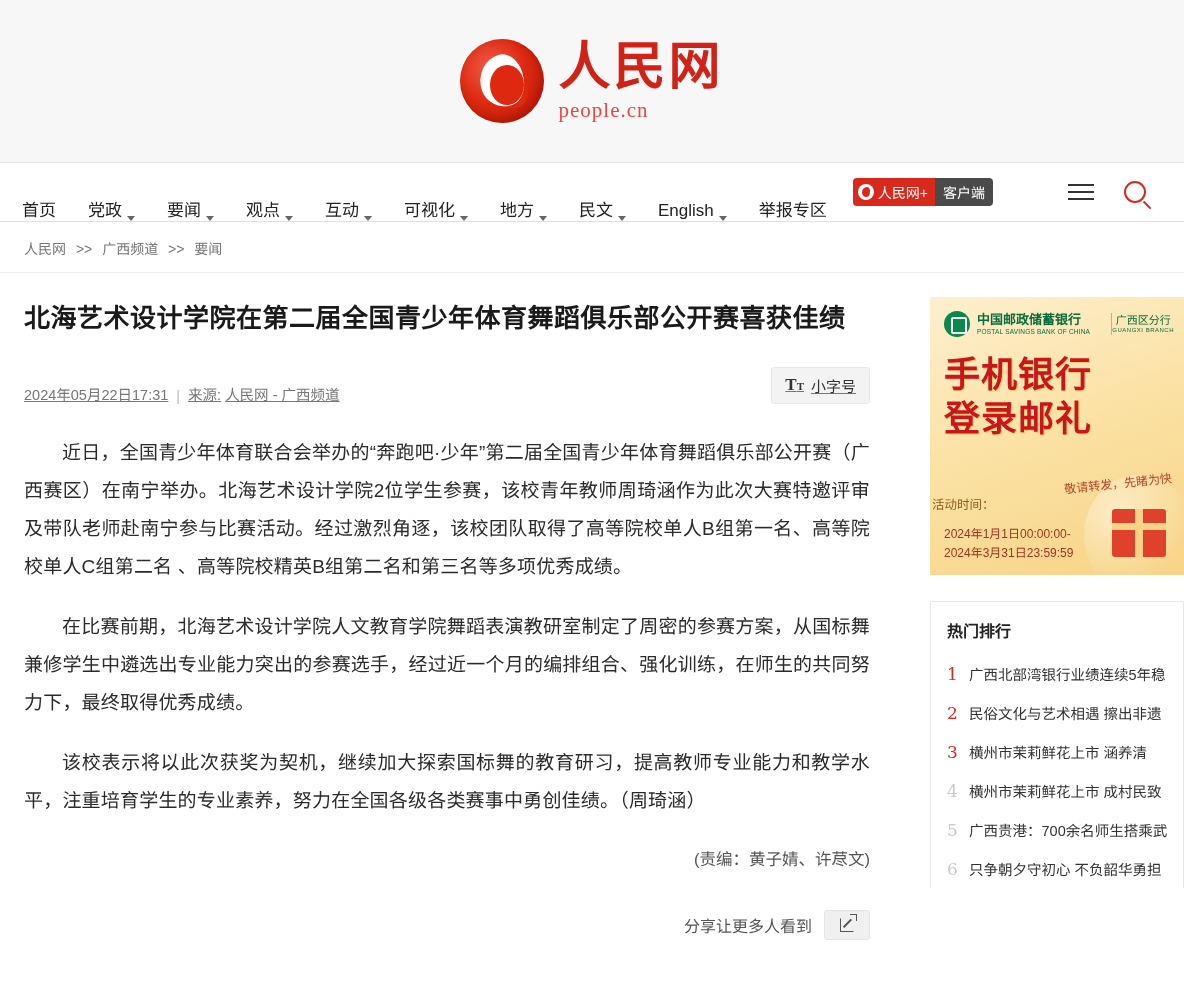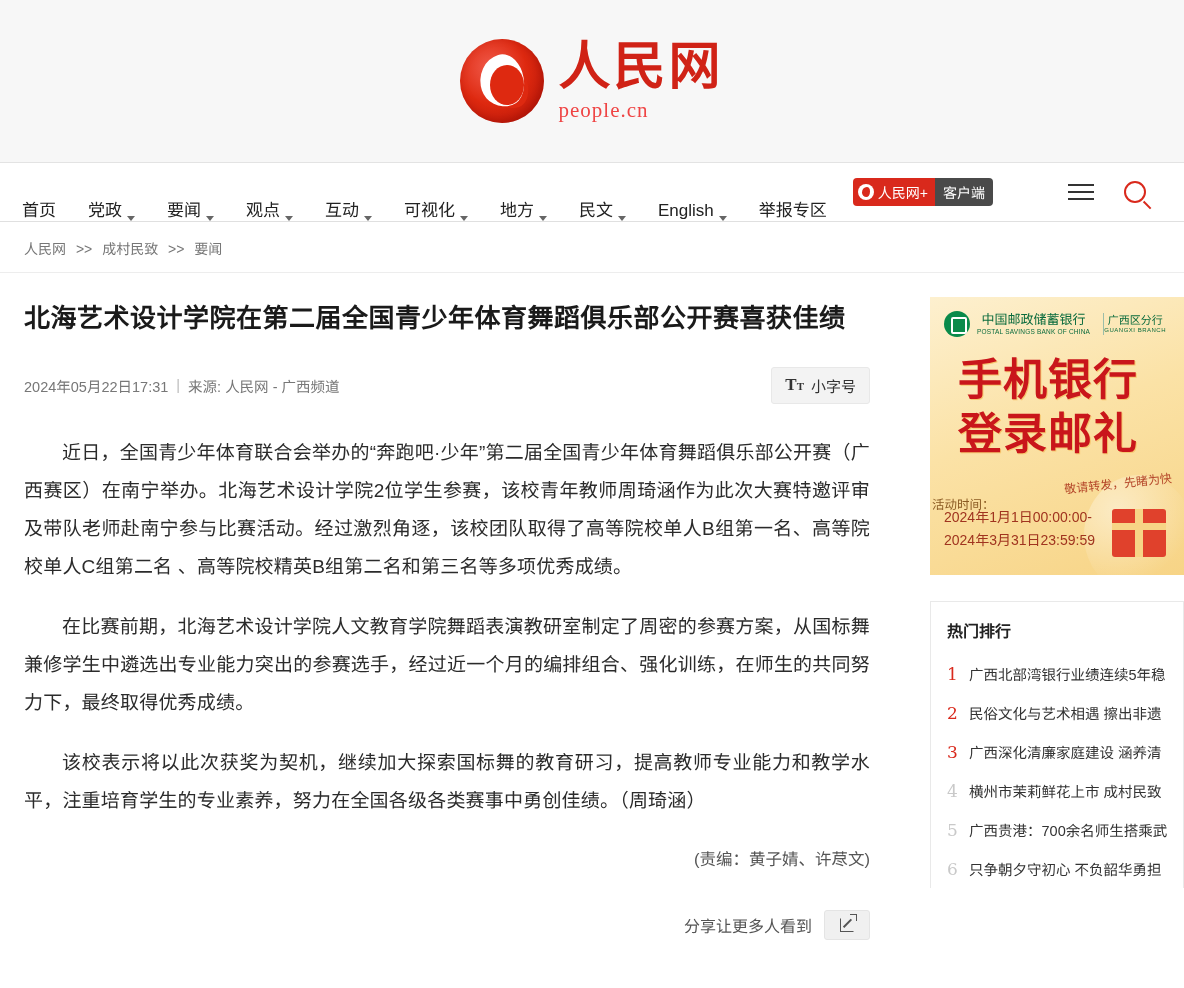--- a/index.html
+++ b/index.html
@@ -232,24 +232,25 @@
     font-family: "DejaVu Serif", "Liberation Serif", serif;
     font-size: 26px;
     line-height: 1.38;
     font-weight: bold;
     color: #1a1a1a;
     margin: 0 0 30px 0;
     letter-spacing: .5px;
   }
   .meta-row {
     display: flex;
-    align-items: center;
+    align-items: flex-end;
     font-size: 14.5px;
     color: #777;
     margin-bottom: 30px;
+    text-decoration: underline;
   }
   .meta-text { white-space: nowrap; }
   .meta-sep { margin: 0 8px; color: #bbb; }
   .fontsize-btn {
     margin-left: auto;
     display: flex;
     align-items: center;
     gap: 7px;
     background: #f3f3f3;
     border: 1px solid #e8e8e8;
@@ -351,45 +352,44 @@
     content: "";
     position: absolute;
     left: 7px; top: 6px;
     width: 12px; height: 13px;
     border: 2px solid #fff;
     border-radius: 2px;
   }
   .ad-bank-cn {
     font-size: 13px;
     color: #0a6b3d;
-    font-weight: normal;
+    font-weight: bold;
     line-height: 1.15;
-    text-align: center;
   }
   .ad-bank-en {
     font-size: 6.5px;
     color: #0a6b3d;
     letter-spacing: .2px;
   }
   .ad-region {
     position: absolute;
-    right: 18px;
+    right: 10px;
     top: 16px;
     font-size: 11px;
     color: #0a6b3d;
     text-align: center;
     border-left: 1px solid #9bbda9;
     padding-left: 0;
     line-height: 1.3;
   }
   .ad-region small { font-size: 6px; display: block; letter-spacing: .5px; }
   .ad-title {
-    margin: 16px 0 0 28px;
+    margin: 16px 0 0 14px;
     font-family: "DejaVu Serif", "Liberation Serif", serif;
-    font-size: 44px;
+    font-size: 36px;
     font-weight: bold;
     color: #c9161b;
     line-height: 1.22;
     letter-spacing: 1px;
     text-shadow: 1px 1px 0 #f6c86f;
   }
   .ad-sub {
     position: absolute;
     right: 12px;
     bottom: 84px;
@@ -400,22 +400,22 @@
   .ad-time-label {
     position: absolute;
     left: 2px;
     bottom: 62px;
     font-size: 12.5px;
     color: #8a5a22;
   }
   .ad-time {
     position: absolute;
     left: 14px;
-    bottom: 24px;
-    font-size: 14px;
+    bottom: 12px;
+    font-size: 12px;
     color: #a0341f;
     line-height: 1.6;
   }
   .ad-deco {
     position: absolute;
     right: -10px;
     bottom: -20px;
     width: 110px;
     height: 120px;
     background: radial-gradient(circle at 30% 30%, rgba(255,255,255,.45), rgba(244,196,106,0) 65%);
@@ -548,21 +548,21 @@
     </div>
     <div class="search-btn">
       <i class="search-glyph"></i>
     </div>
   </div>
 </nav>
 
 <div class="breadcrumb">
   <a>人民网</a>
   <span class="sep">&gt;&gt;</span>
-  <a>成村民致</a>
+  <a>广西频道</a>
   <span class="sep">&gt;&gt;</span>
   <a>要闻</a>
 </div>
 
 <div class="page">
 
   <main class="article">
     <h1 class="headline">北海艺术设计学院在第二届全国青少年体育舞蹈俱乐部公开赛喜获佳绩</h1>
 
     <div class="meta-row">
@@ -624,21 +624,21 @@
       <div class="rank-item top">
         <span class="rank-num">1</span>
         <span class="rank-text">广西北部湾银行业绩连续5年稳</span>
       </div>
       <div class="rank-item top">
         <span class="rank-num">2</span>
         <span class="rank-text">民俗文化与艺术相遇 擦出非遗</span>
       </div>
       <div class="rank-item top">
         <span class="rank-num">3</span>
-        <span class="rank-text">广西深化清廉家庭建设 涵养清</span>
+        <span class="rank-text">横州市茉莉鲜花上市 涵养清</span>
       </div>
       <div class="rank-item">
         <span class="rank-num">4</span>
         <span class="rank-text">横州市茉莉鲜花上市 成村民致</span>
       </div>
       <div class="rank-item">
         <span class="rank-num">5</span>
         <span class="rank-text">广西贵港：700余名师生搭乘武</span>
       </div>
       <div class="rank-item">

